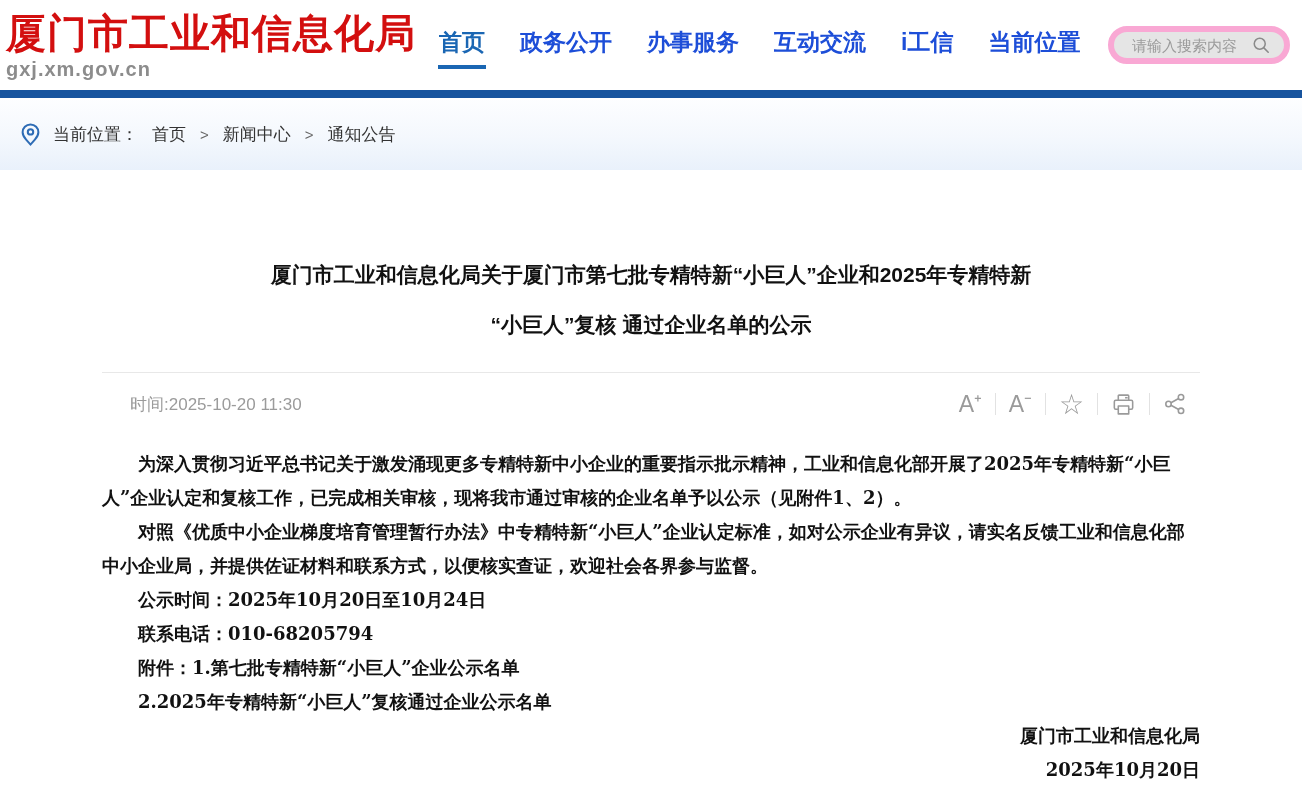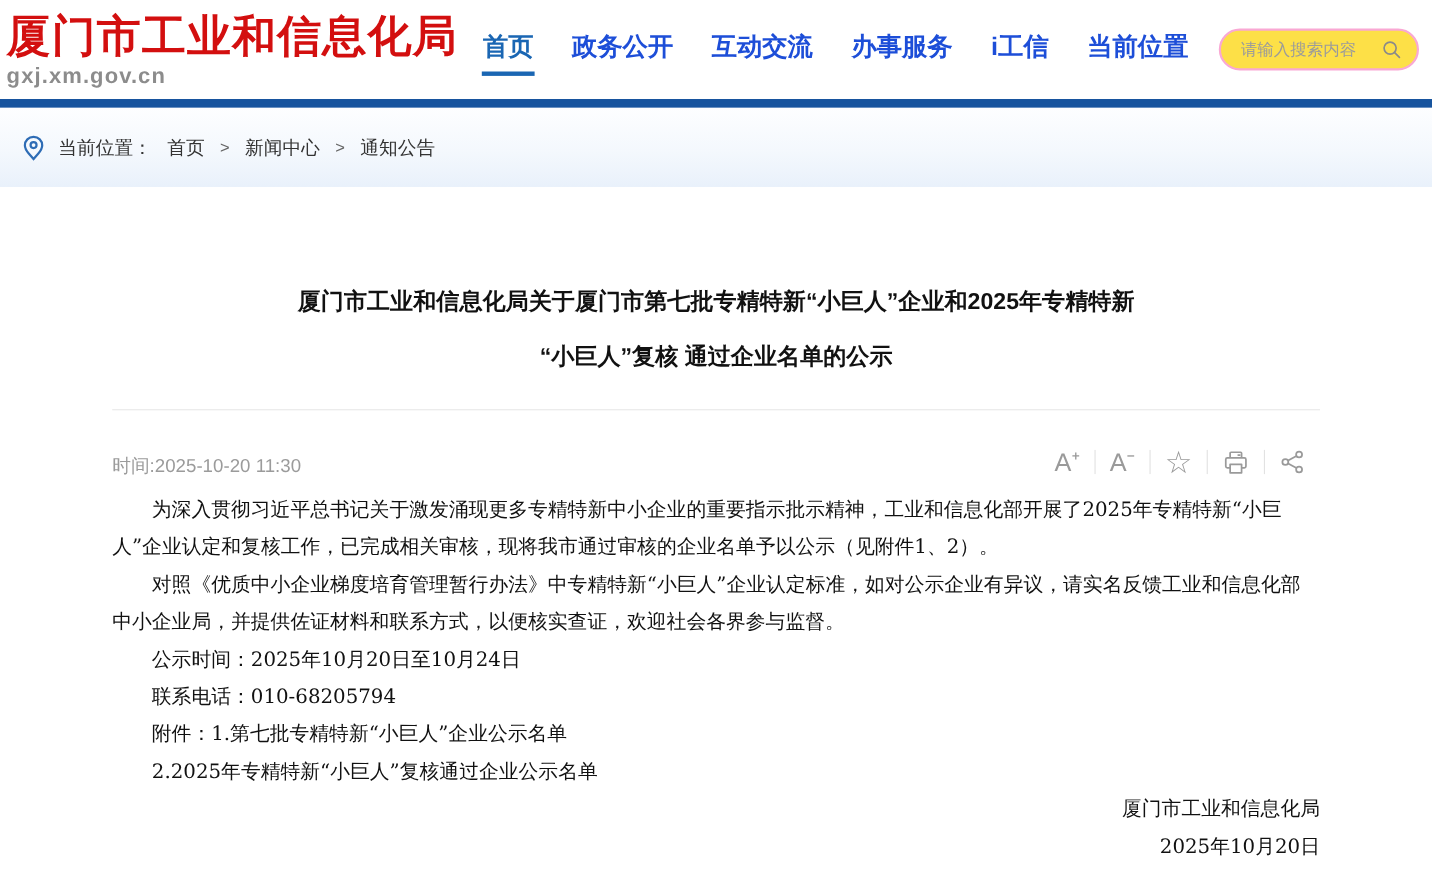--- a/index.html
+++ b/index.html
@@ -32,23 +32,23 @@
   }
   .nav-item {
     font-size:23px; font-weight:bold; color:#1d4ed8;
     cursor:pointer; white-space:nowrap;
     padding:6px 1px 7px 1px; border-bottom:4px solid transparent;
   }
   .nav-item.active { color:#1a66b3; border-bottom-color:#1a66b3; }
 
   .search-box {
     margin-left:auto; width:182px; height:38px;
-    border:2px solid #f9a8d4; border-radius:19px;
+    border:6px solid #f9a8d4; border-radius:19px;
     display:flex; padding:0 14px 0 18px;
-    background:#fde047;
+    background:#e5e5e5;
   }
   .search-input {
     border:none; outline:none; flex:1; min-width:0;
     font-size:15px; color:#555; background:transparent;
     font-family:"Liberation Sans", sans-serif;
   }
   .search-input::placeholder { color:#9b9b9b; }
   .search-icon-btn { cursor:pointer; display:flex; align-items:center; }
 
   
@@ -68,57 +68,58 @@
   
   .article { padding:0 102px; }
   .article-title {
     margin-top:80px; text-align:center;
     font-size:21px; font-weight:bold; color:#111; line-height:50px;
   }
   .article-title span { display:block; }
   .title-divider { margin-top:22px; border-top:1px solid #e8e8e8; }
 
   .meta-row {
-    height:62px; display:flex; align-items:flex-end;
+    height:62px; display:flex; align-items:center;
     justify-content:space-between;
+    margin-left:28px;
   }
   .meta-time { font-size:17px; color:#9b9b9b; }
   .tools { display:flex; align-items:center; }
   .tool-btn {
     color:#9a9a9a; cursor:pointer; display:flex; align-items:center;
     justify-content:center; padding:0 13px; font-size:23px;
     line-height:1; user-select:none;
   }
   .tool-btn.star-btn { font-size:28px; padding-top:2px; }
   .tool-sep { width:1px; height:22px; background:#e2e2e2; }
 
   .article-body {
     margin-top:12px;
     font-family:"DejaVu Serif","Liberation Serif",serif;
     font-size:18px; line-height:34px; color:#111;
   }
-  .article-body p { text-indent:2em; }
+  .article-body p { text-indent:2em;font-weight:bold; }
   .signature { text-align:right; }
 </style>
 </head>
 <body>
 
 <div class="page">
 
   <div class="site-header">
     <div class="logo-block">
       <div class="logo-title">厦门市工业和信息化局</div>
       <div class="logo-domain">gxj.xm.gov.cn</div>
     </div>
 
     <div class="main-nav">
       <span class="nav-item active">首页</span>
       <span class="nav-item">政务公开</span>
+      <span class="nav-item">办事服务</span>
       <span class="nav-item">互动交流</span>
-      <span class="nav-item">办事服务</span>
       <span class="nav-item">i工信</span>
       <span class="nav-item">当前位置</span>
     </div>
 
     <div class="search-box">
       <input class="search-input" type="text" placeholder="请输入搜索内容" style="">
       <span class="search-icon-btn">
         <svg width="18" height="18" viewBox="0 0 20 20" fill="none" stroke="#8a8a8a" stroke-width="1.7" stroke-linecap="round">
           <circle cx="8.6" cy="8.6" r="6.1"></circle>
           <line x1="13.2" y1="13.2" x2="18" y2="18"></line>

